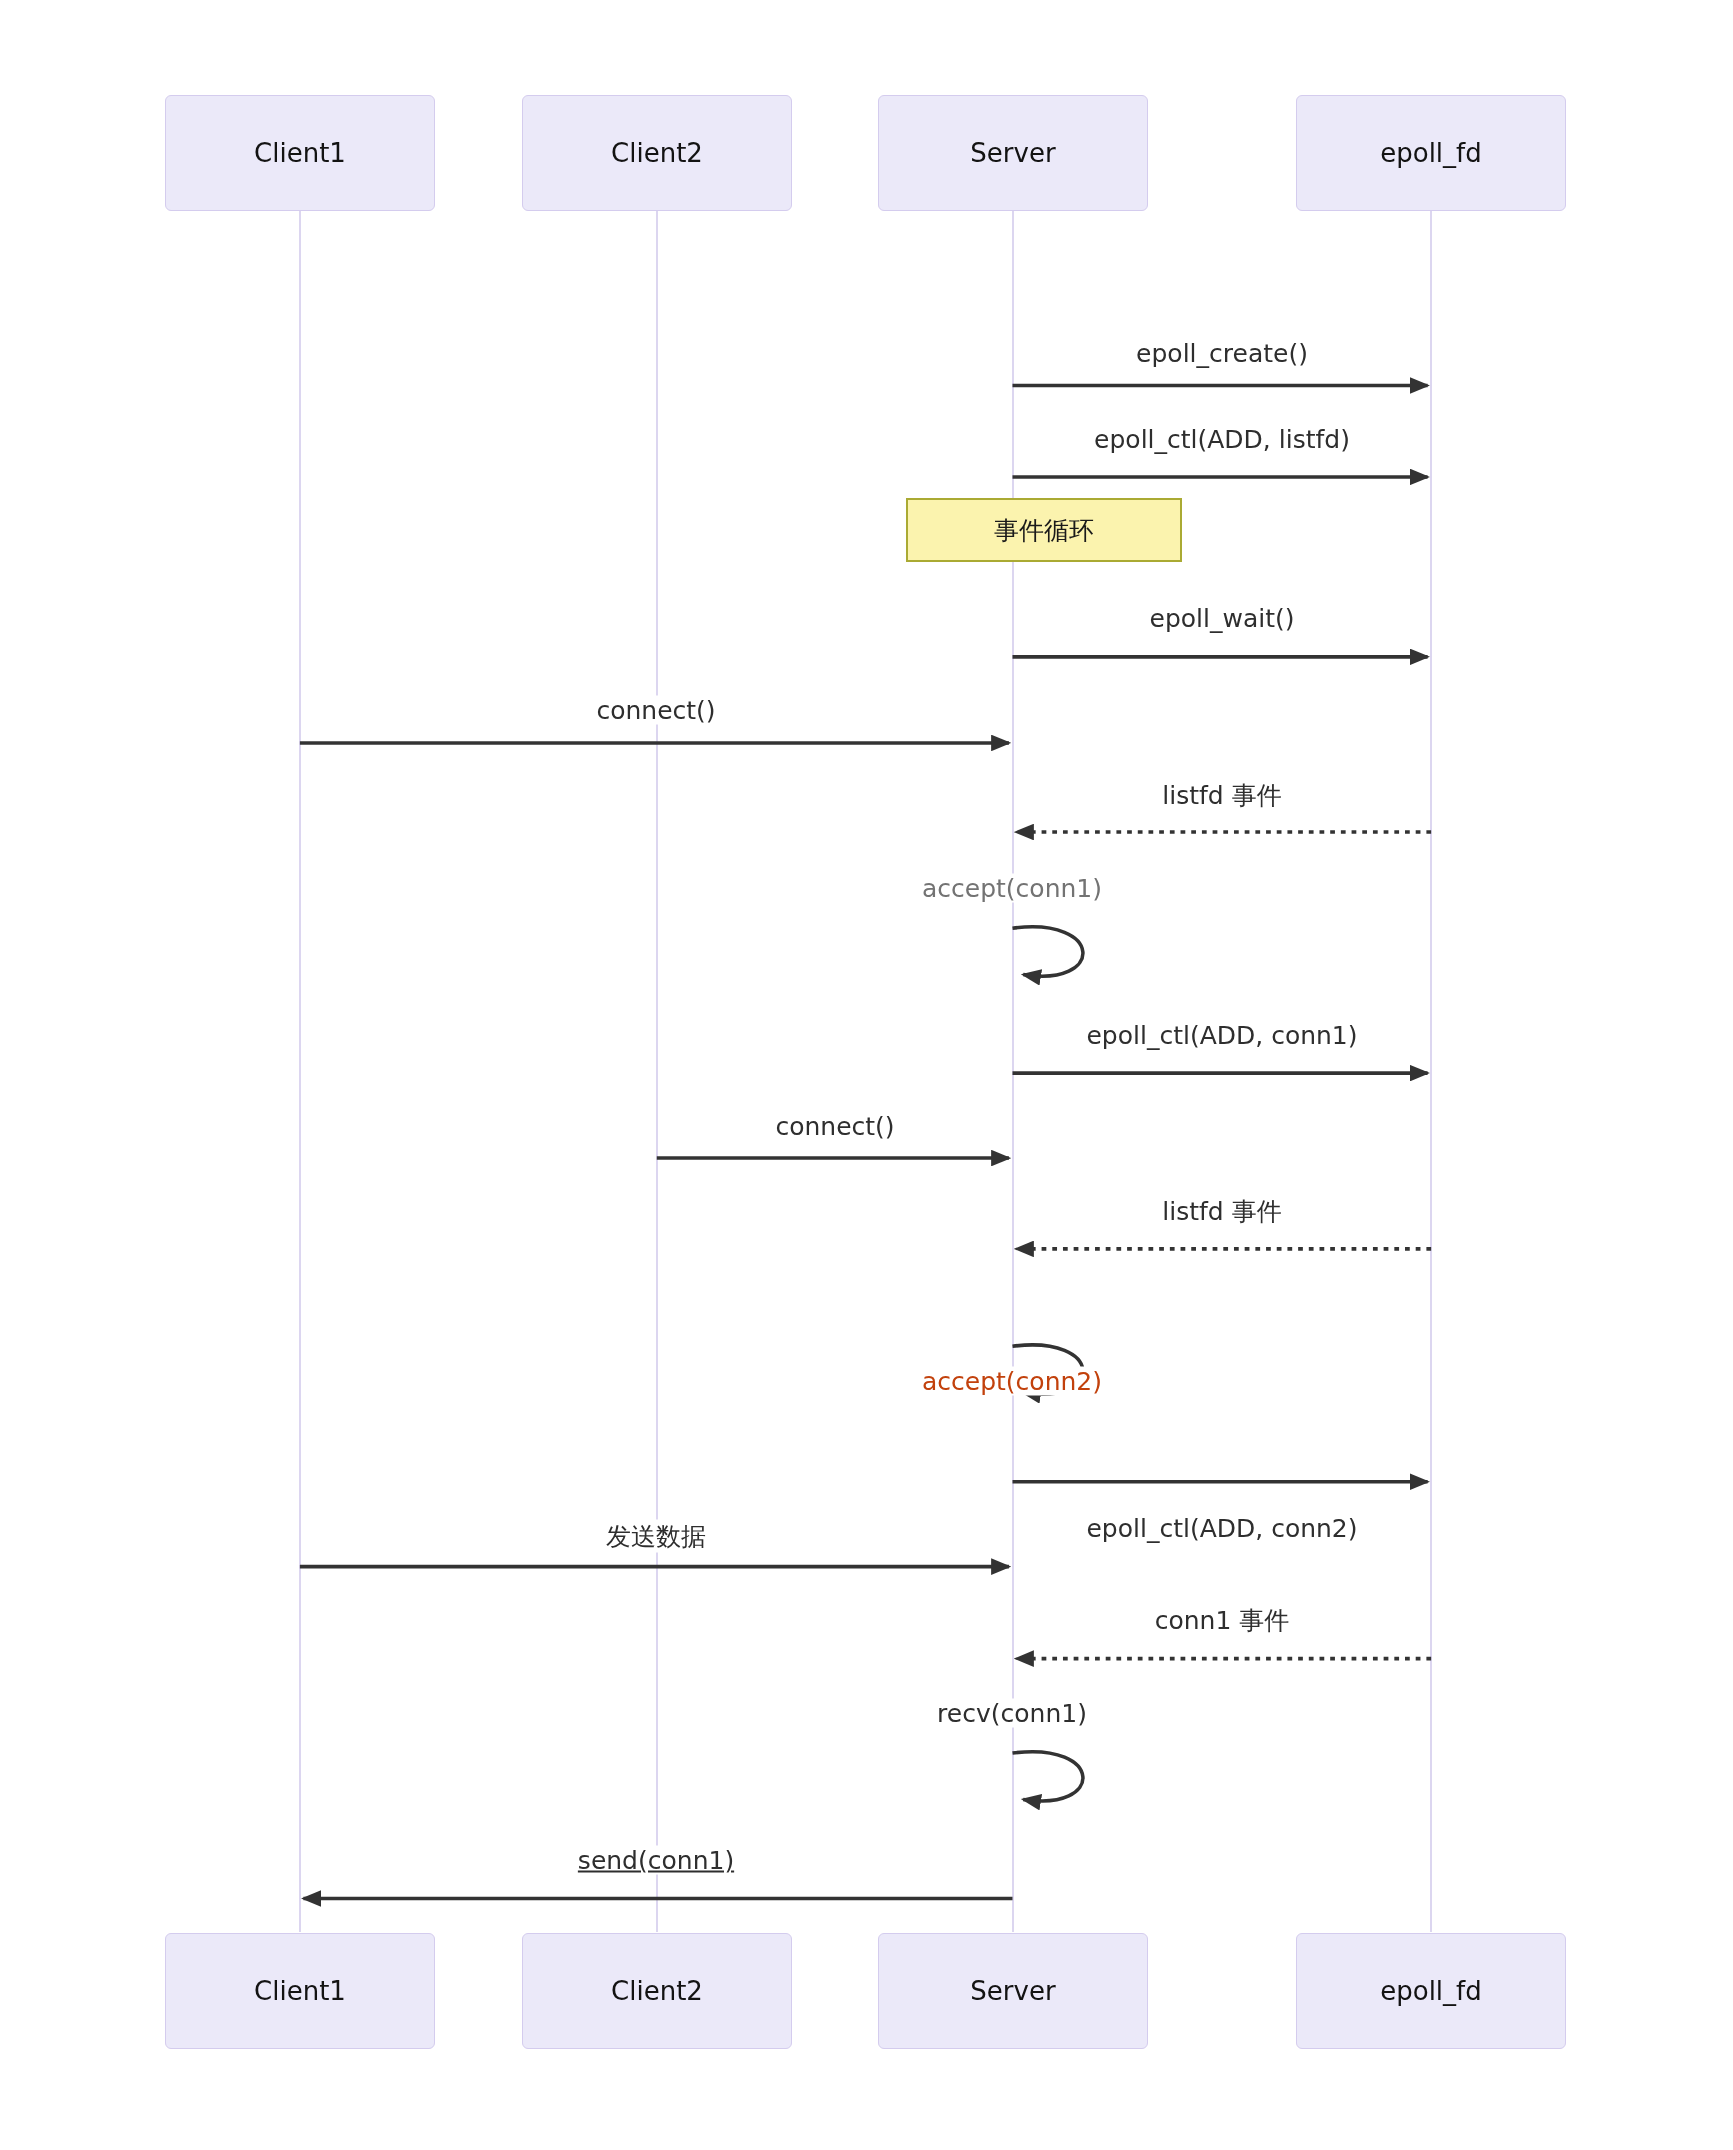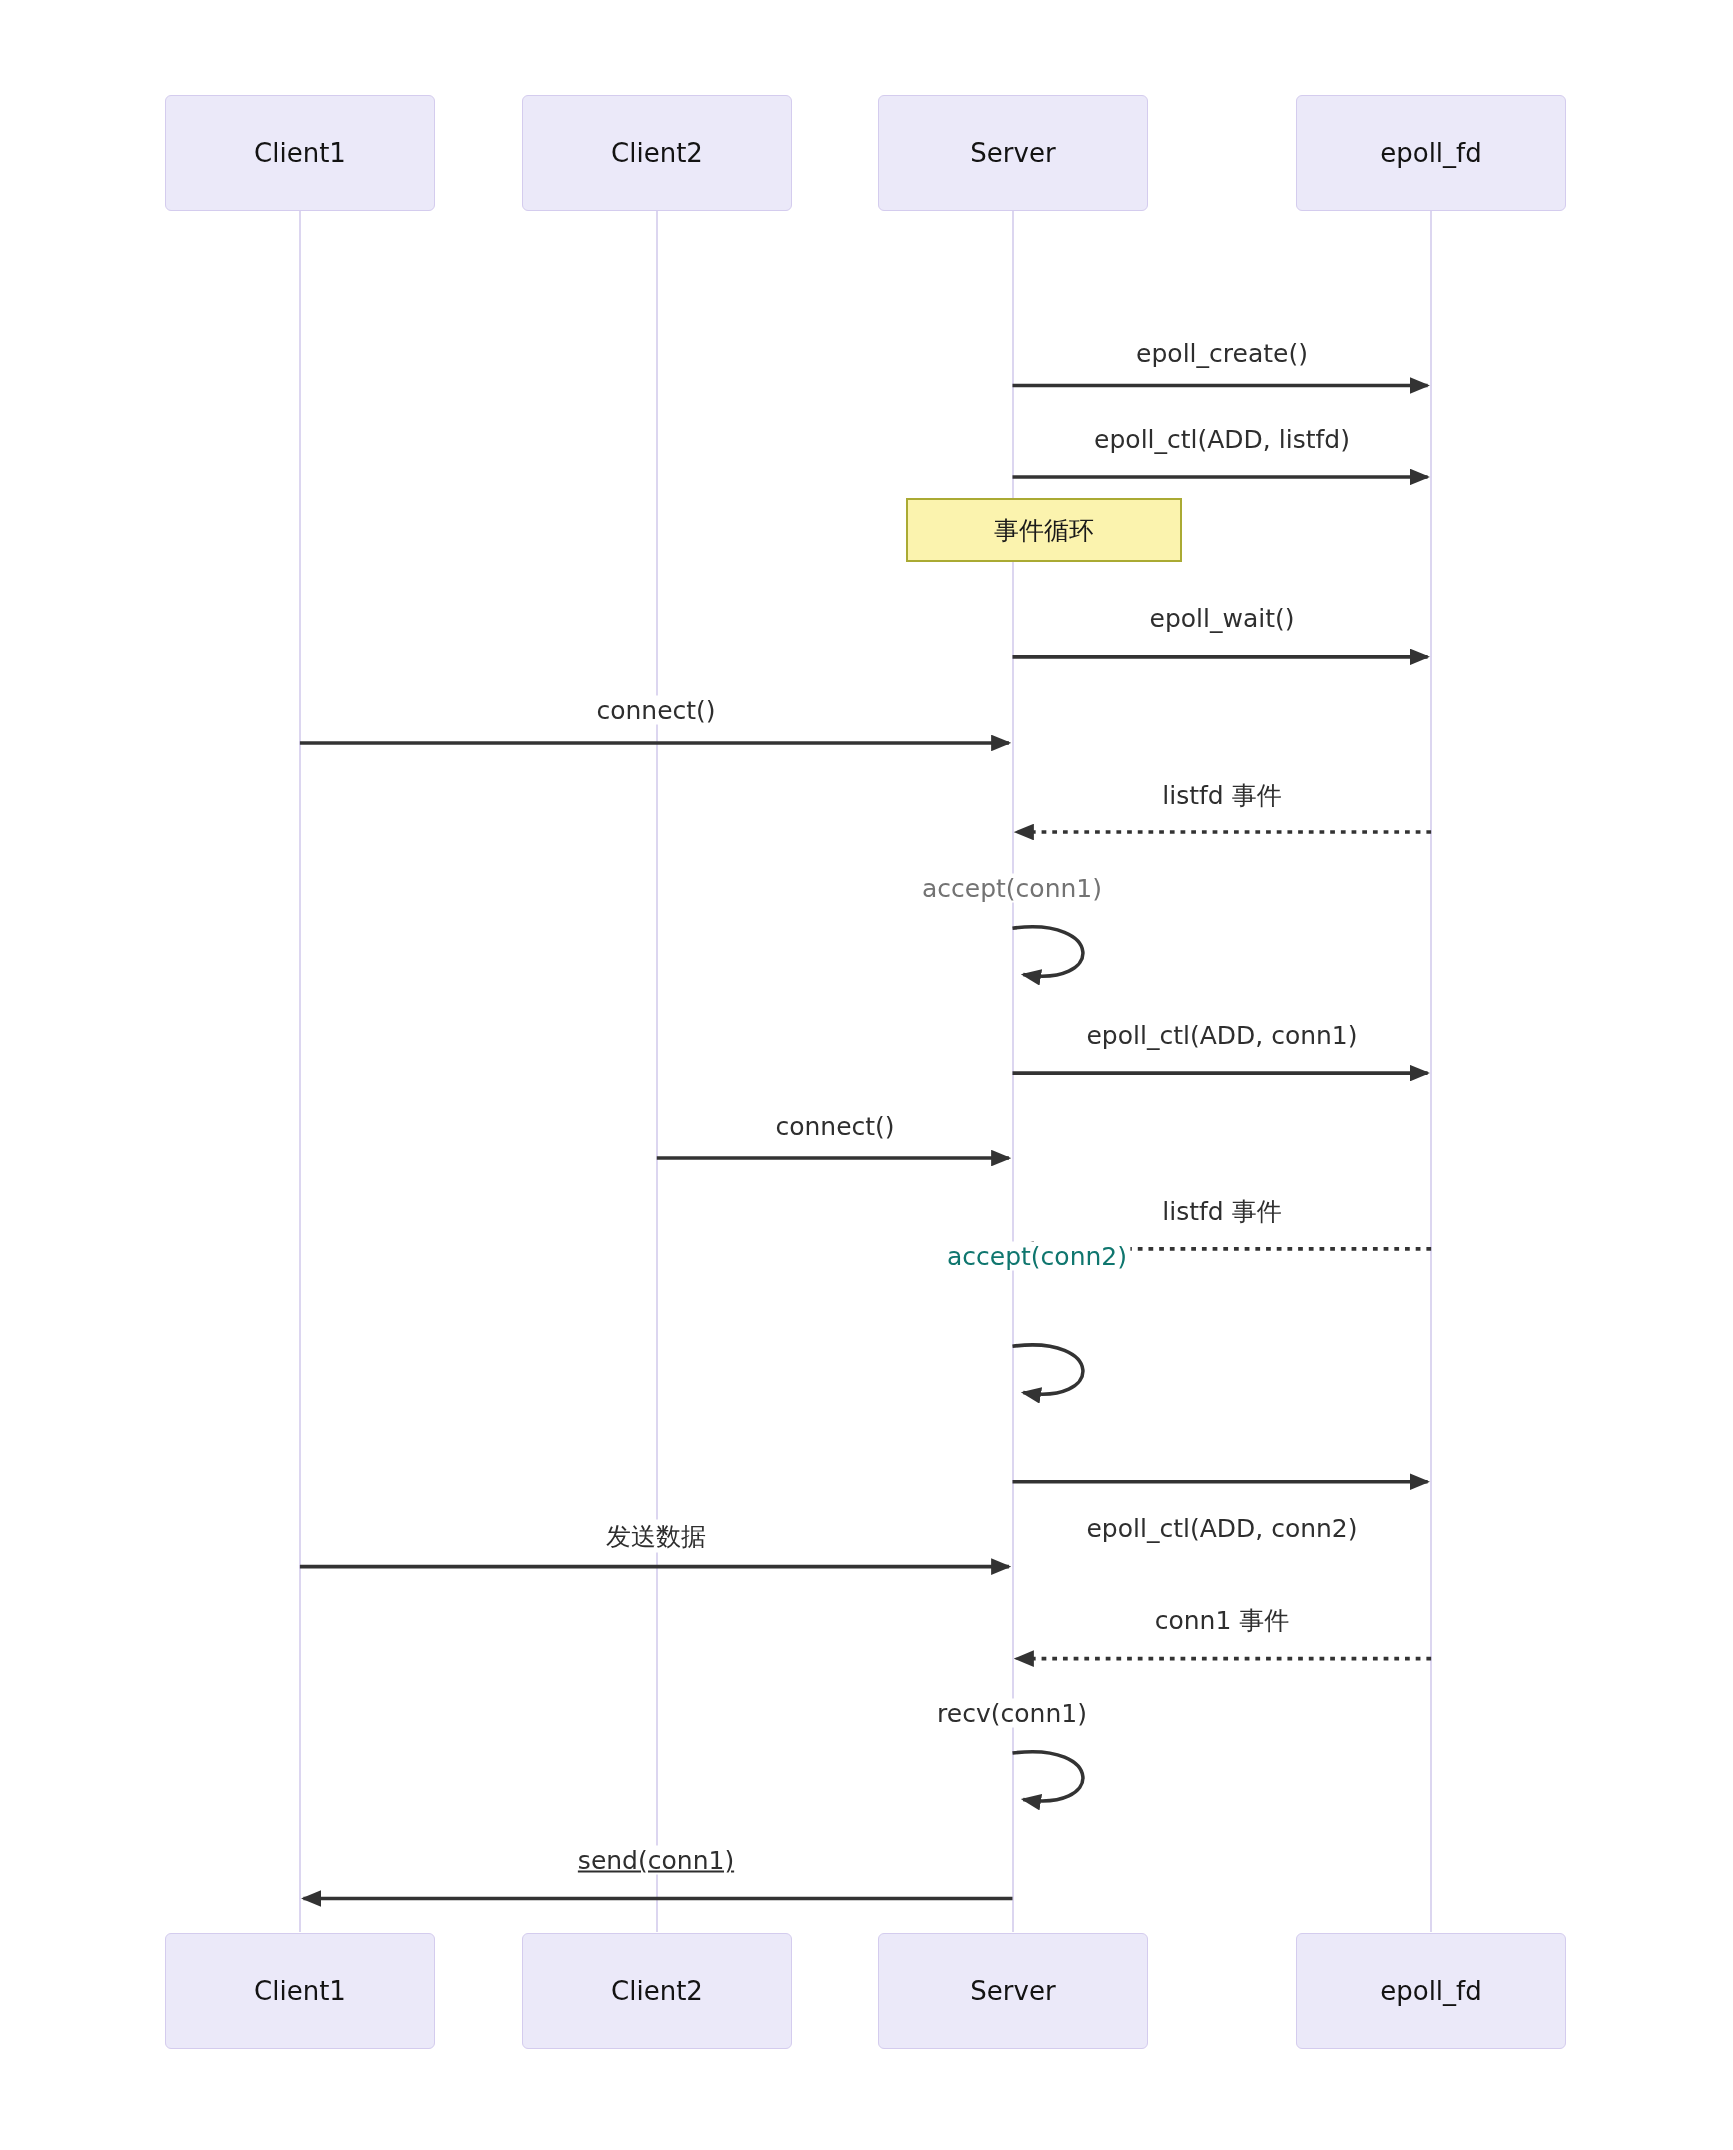--- a/index.html
+++ b/index.html
@@ -103,21 +103,21 @@
     </svg>
     <div class="msg-label" style="left: 1222px; top: 353px; color: rgb(46, 46, 46);">epoll_create()</div>
     <div class="msg-label" style="left: 1222px; top: 439px; color: rgb(46, 46, 46);">epoll_ctl(ADD, listfd)</div>
     <div class="msg-label" style="left: 1222px; top: 618px; color: rgb(46, 46, 46);">epoll_wait()</div>
     <div class="msg-label" style="left: 656px; top: 710px; color: rgb(46, 46, 46);">connect()</div>
     <div class="msg-label" style="left: 1222px; top: 795px; color: rgb(46, 46, 46);">listfd 事件</div>
     <div class="msg-label" style="left: 1012px; top: 888px; color: #737373;">accept(conn1)</div>
     <div class="msg-label" style="left: 1222px; top: 1035px; color: rgb(46, 46, 46);">epoll_ctl(ADD, conn1)</div>
     <div class="msg-label" style="left: 835px; top: 1126px; color: rgb(46, 46, 46);">connect()</div>
     <div class="msg-label" style="left: 1222px; top: 1211px; color: rgb(46, 46, 46);">listfd 事件</div>
-    <div class="msg-label" style="left: 1012px; top: 1256px; color: #0f766e; margin-left: 25px;">accept(conn2)</div>
+    <div class="msg-label" style="left: 1012px; top: 1381px; color: #c2410c;">accept(conn2)</div>
     <div class="msg-label" style="left: 1222px; top: 1528px; color: rgb(46, 46, 46);">epoll_ctl(ADD, conn2)</div>
     <div class="msg-label" style="left: 656px; top: 1536px; color: rgb(46, 46, 46);">发送数据</div>
     <div class="msg-label" style="left: 1222px; top: 1620px; color: rgb(46, 46, 46);">conn1 事件</div>
     <div class="msg-label" style="left: 1012px; top: 1713px; color: rgb(46, 46, 46);">recv(conn1)</div>
     <div class="msg-label" style="left: 656px; top: 1860px; color: rgb(46, 46, 46); text-decoration: underline;">send(conn1)</div>
     <div class="note-box" style="left: 879px; top: 498px; width: 276px; height: 64px; background: rgb(251, 243, 174); border-color: rgb(170, 170, 51); margin-left: 27px;">事件循环</div>
     <div class="actor-box" style="left: 165px; top: 95px; width: 270px; height: 116px; background: rgb(235, 233, 249); border-color: rgb(212, 204, 238);">Client1</div>
     <div class="actor-box" style="left: 165px; top: 1933px; width: 270px; height: 116px; background: rgb(235, 233, 249); border-color: rgb(212, 204, 238);">Client1</div>
     <div class="actor-box" style="left: 522px; top: 95px; width: 270px; height: 116px; background: rgb(235, 233, 249); border-color: rgb(212, 204, 238);">Client2</div>
     <div class="actor-box" style="left: 522px; top: 1933px; width: 270px; height: 116px; background: rgb(235, 233, 249); border-color: rgb(212, 204, 238);">Client2</div>

